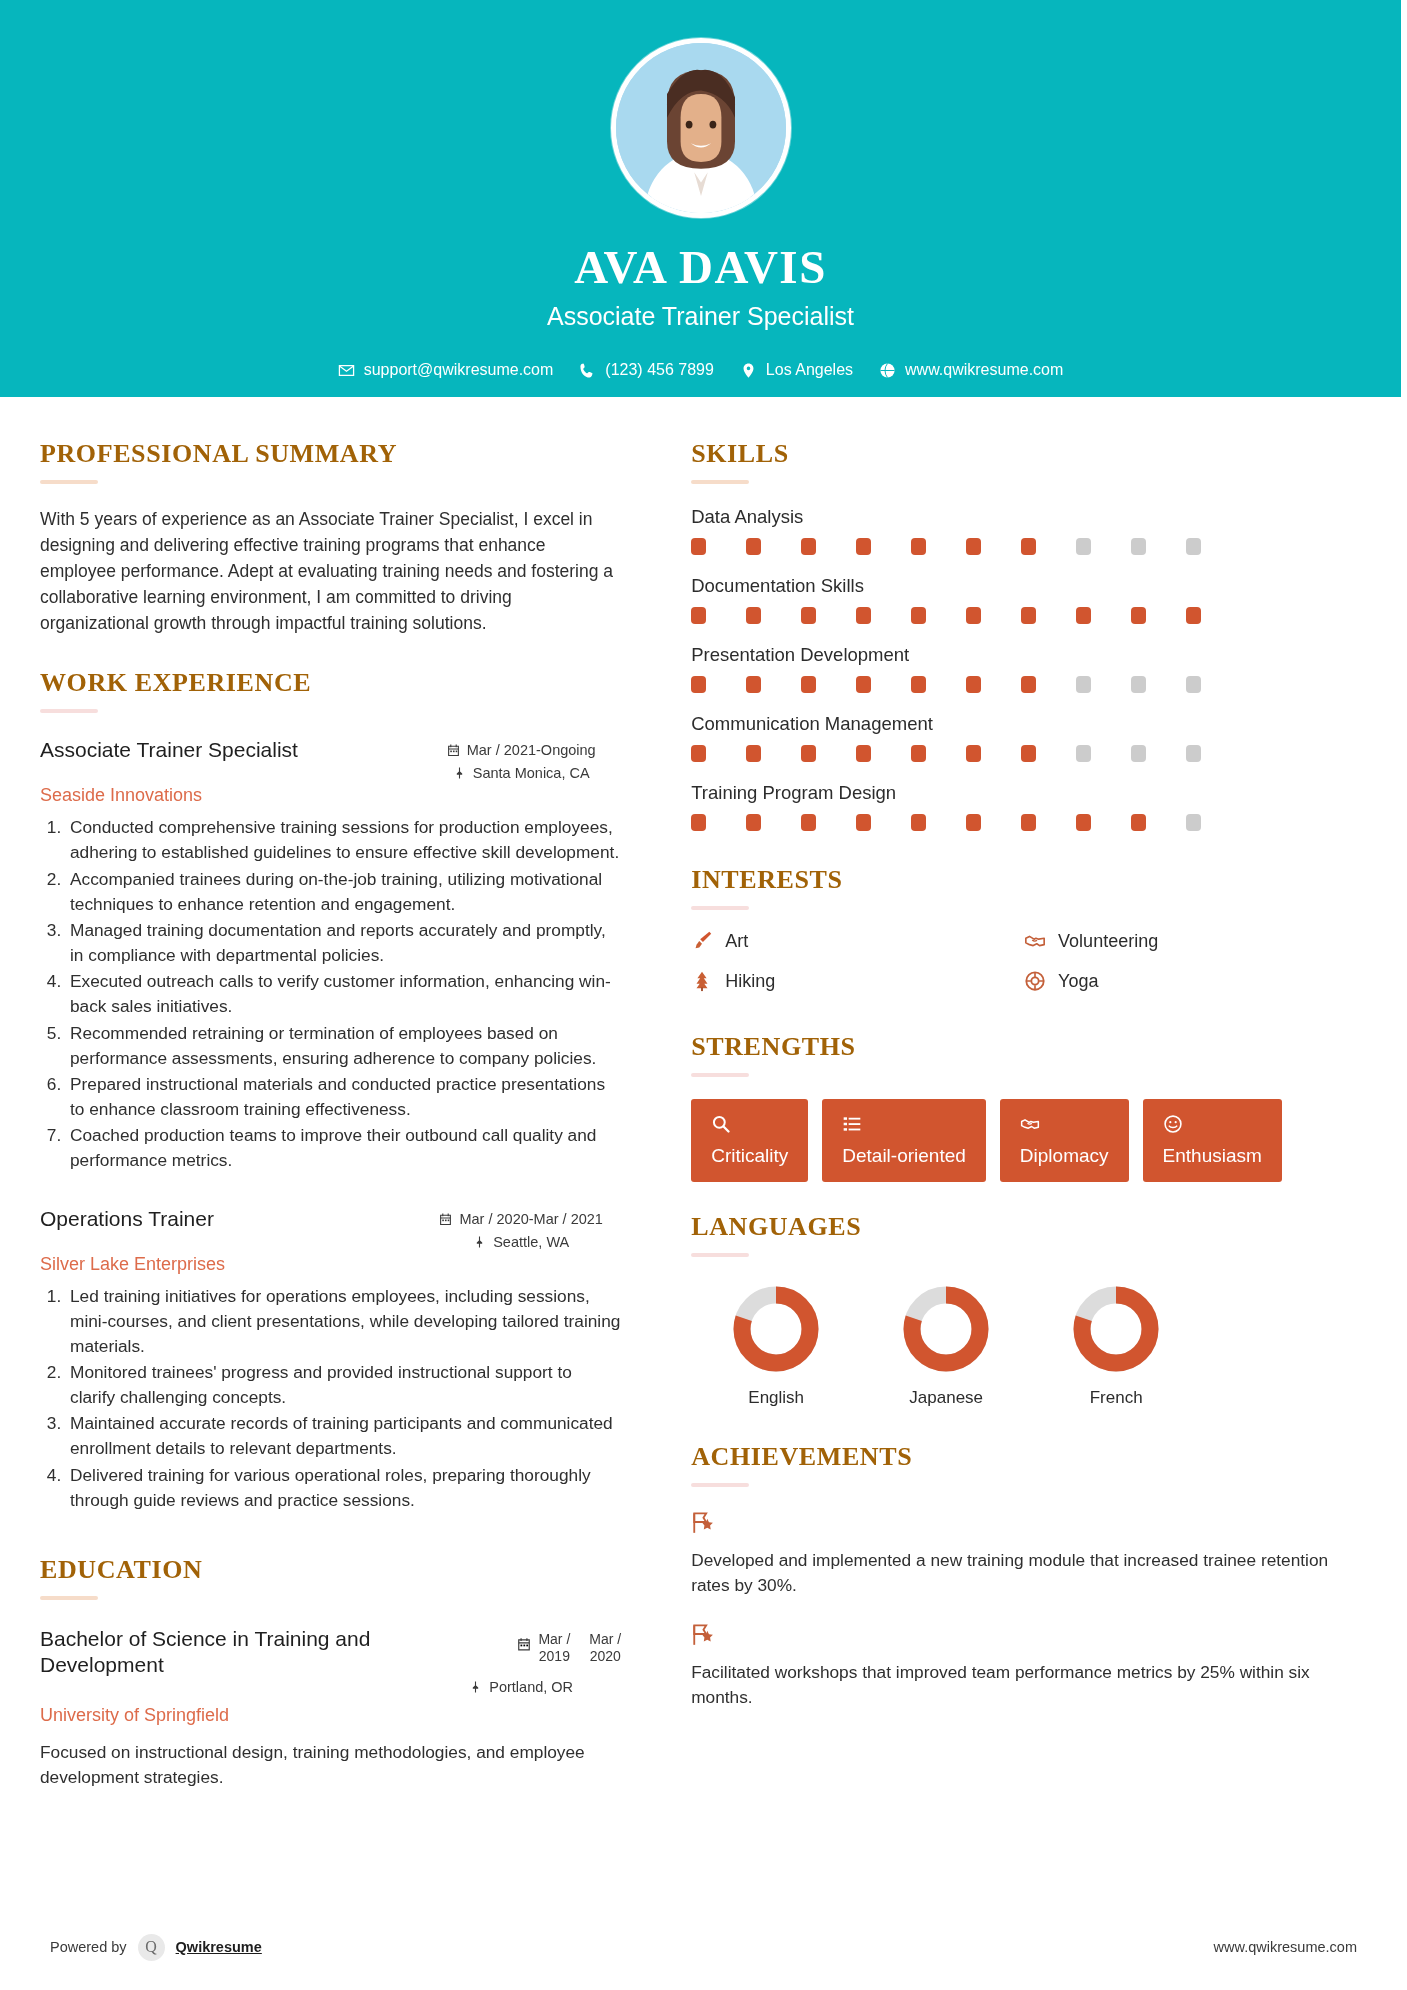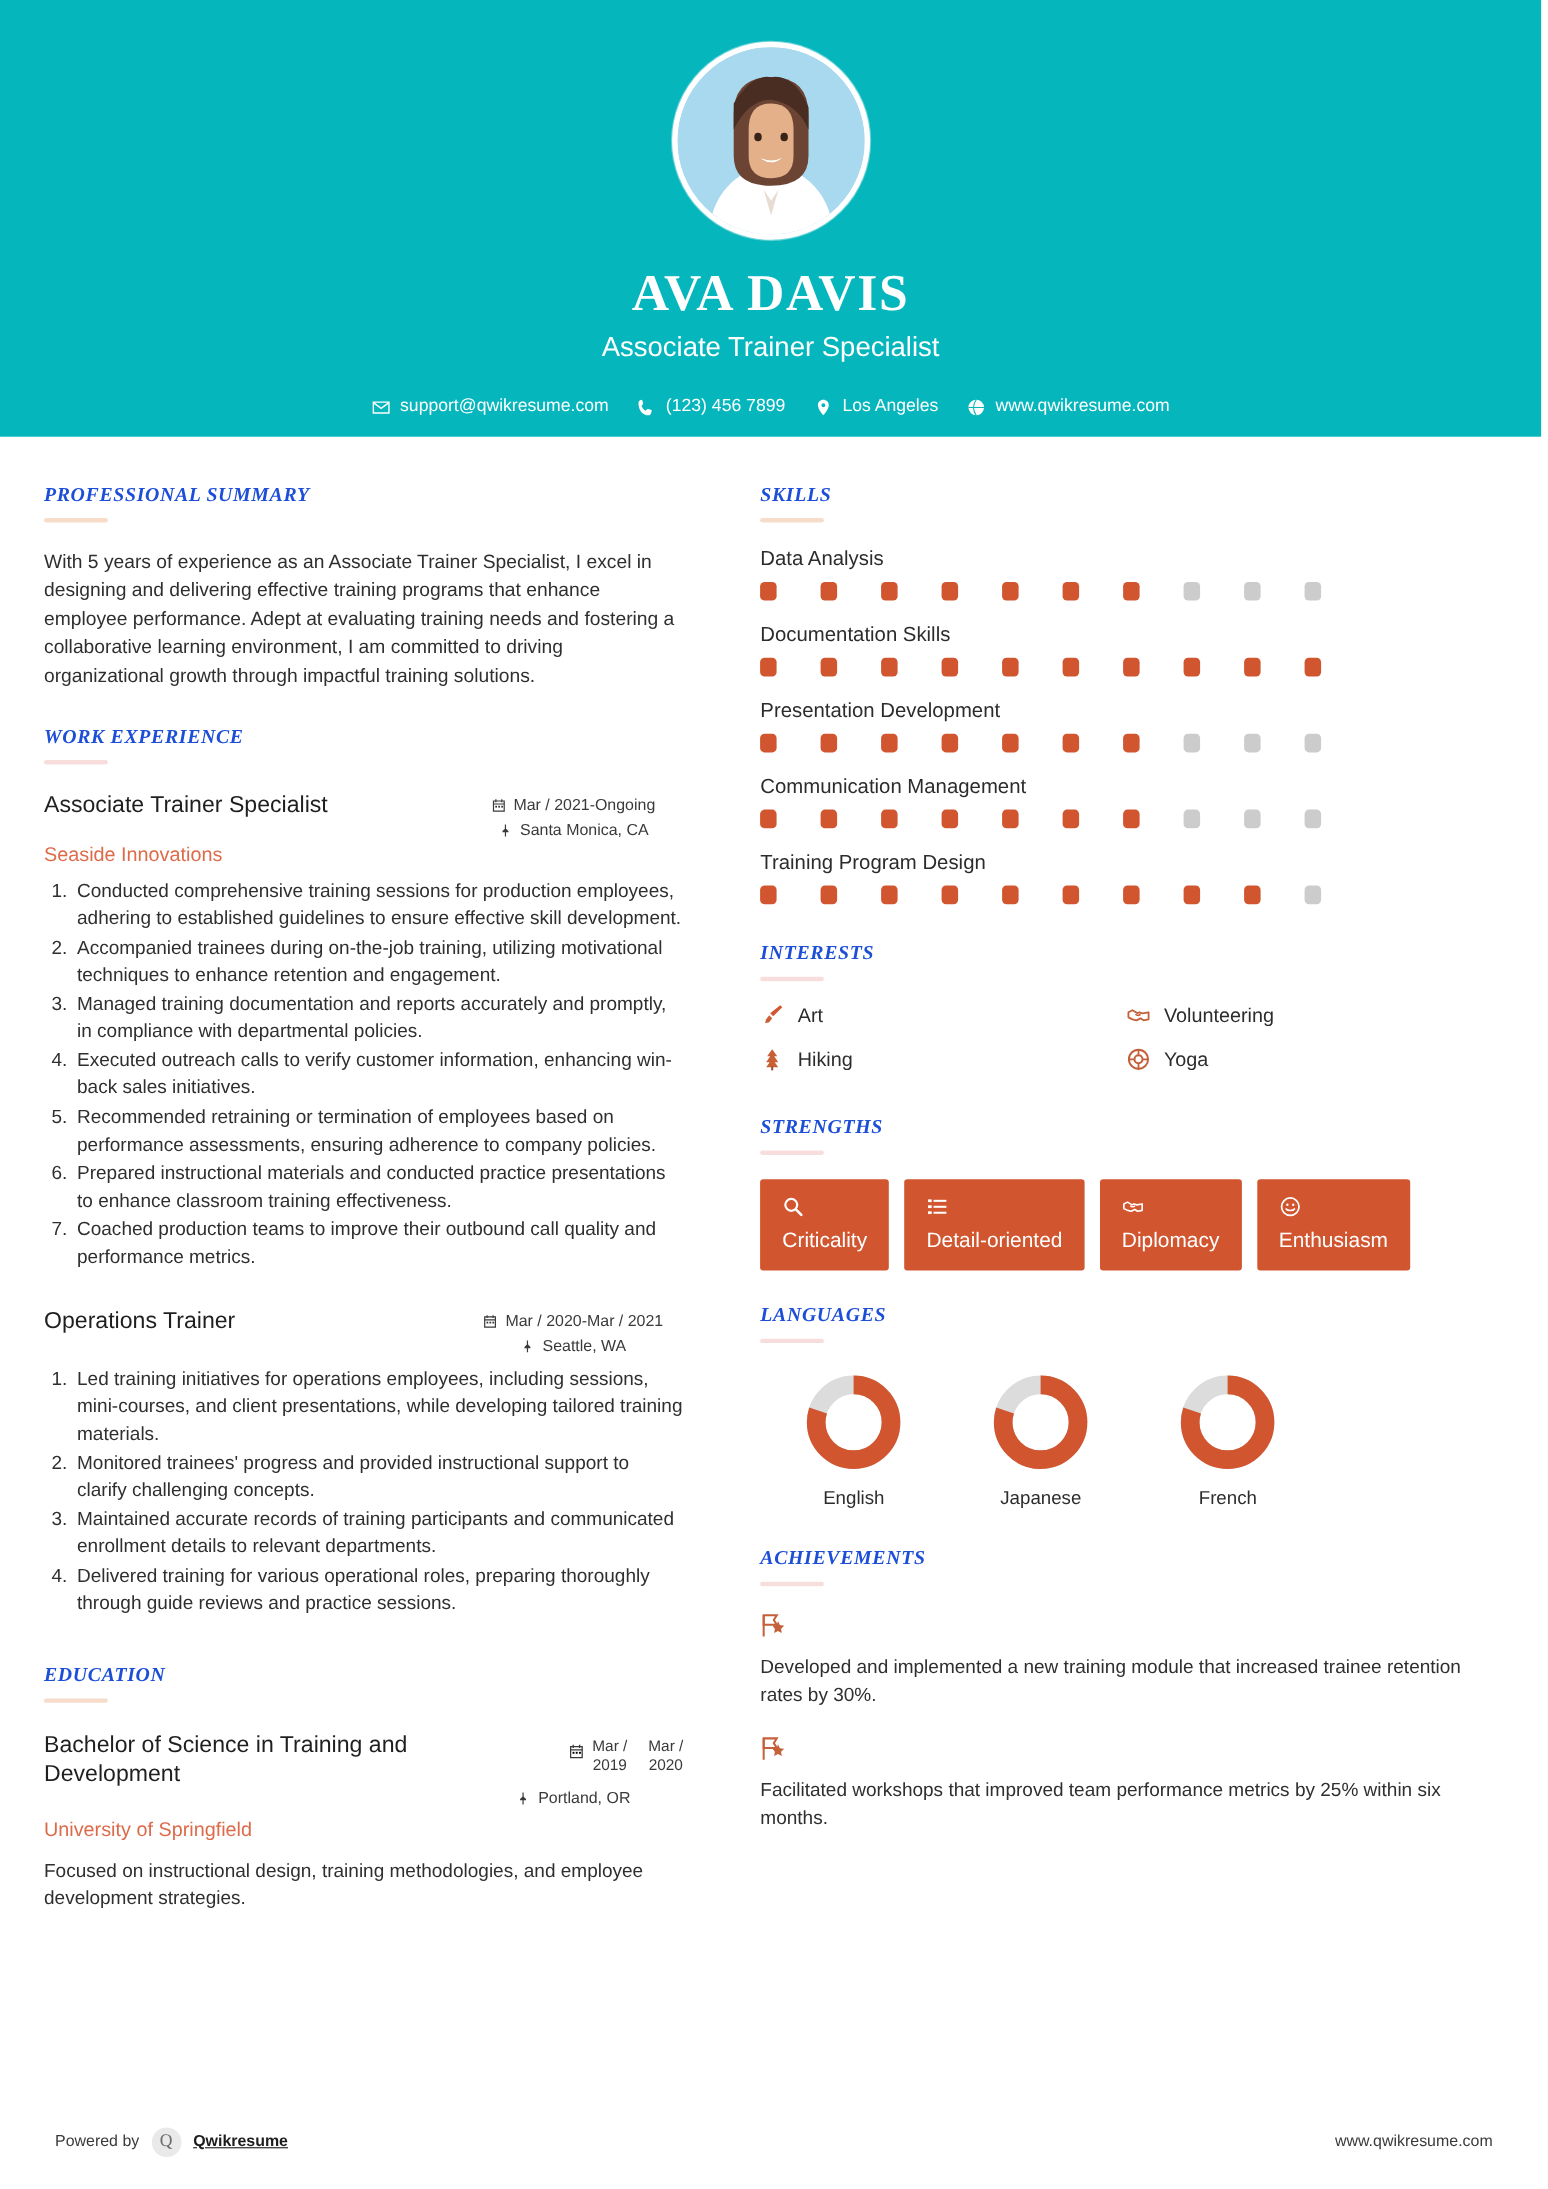--- a/index.html
+++ b/index.html
@@ -61,25 +61,24 @@
 
   
   .body-wrap { display: flex; padding: 0; }
   .col-left  { width: 660px; padding: 42px 36px 0 40px; }
   .col-right { width: 747px; padding: 42px 44px 0 34px; }
 
   
   .sec-title {
     font-family: "Liberation Serif", serif;
     font-weight: bold;
-    font-size: 18px;
+    font-size: 26px;
     letter-spacing: .6px;
-    color: #1d4ed8;
+    color: #a16207;
     text-transform: uppercase;
-    font-style: italic;
   }
   .sec-rule { width: 58px; height: 4px; background: #f6dcc9; margin-top: 11px; border-radius:2px; }
   .sec-rule.pink { background:#f7dedd; }
   .sec-block { margin-top: 32px; }
   .sec-block:first-child { margin-top: 0; }
 
   
   .summary-text { font-size: 17.5px; line-height: 1.49; color:#2f2f2f; margin-top: 22px; }
 
   
@@ -278,20 +277,21 @@
               <div class="meta-line">
                 <span class="ico">
                     <svg viewBox="0 0 24 24">
                       <path d="M11 2h2v7l4 4v2h-4v7h-2v-7H7v-2l4-4z"></path>
                     </svg>
                   </span>
                 <span>Seattle, WA</span>
               </div>
             </div>
           </div>
+          <div class="job-company">Silver Lake Enterprises</div>
           <ol class="bullets">
             <li>Led training initiatives for operations employees, including sessions, mini-courses, and client presentations, while developing tailored training materials.</li>
             <li>Monitored trainees' progress and provided instructional support to clarify challenging concepts.</li>
             <li>Maintained accurate records of training participants and communicated enrollment details to relevant departments.</li>
             <li>Delivered training for various operational roles, preparing thoroughly through guide reviews and practice sessions.</li>
           </ol>
         </div>
       </div>
 
       <div class="sec-block" style="margin-top:42px;">

